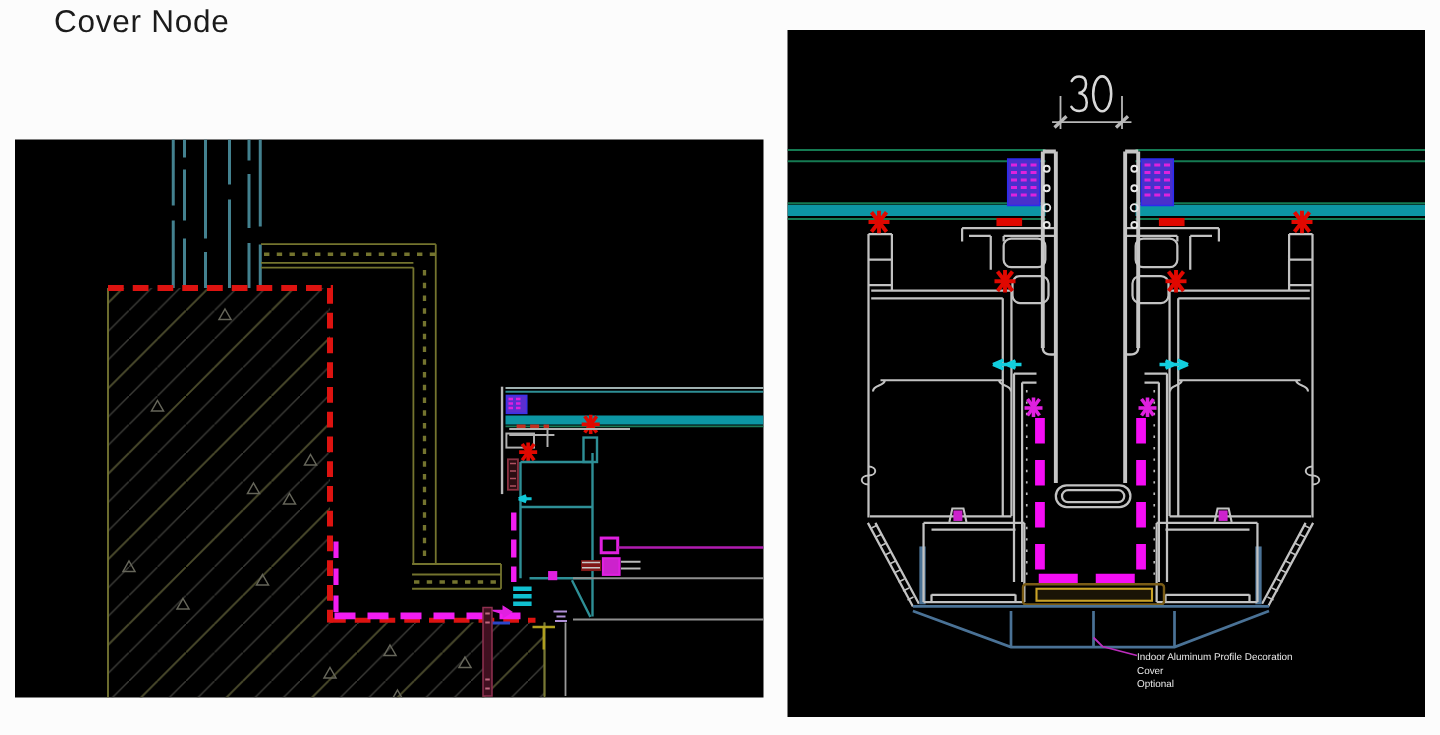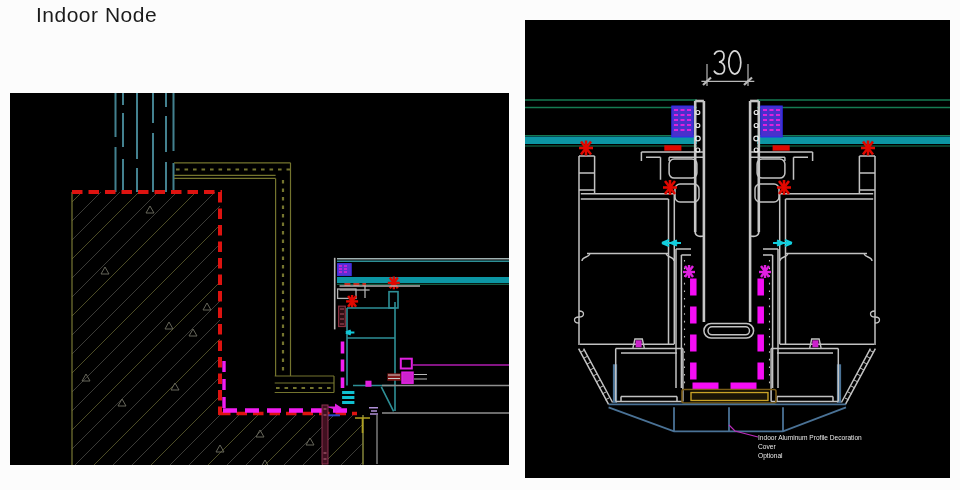--- a/index.html
+++ b/index.html
@@ -2,21 +2,21 @@
 <html><head>
 <meta charset="utf-8">
 <style>
   html,body{margin:0;padding:0;width:960px;height:490px;background:#fcfcfc;overflow:hidden;}
   body{font-family:"Liberation Sans",sans-serif;position:relative;}
   .panel{position:absolute;background:#000;}
 </style>
 </head>
 <body>
 
-<div style="position:absolute;left:36px;top:3px;font-size:21px;color:#1b1b1b;letter-spacing:0.5px;">Indoor Node</div>
+<div style="position:absolute;left:36px;top:3px;font-size:21px;color:#1b1b1b;letter-spacing:0.5px;">Cover Node</div>
 
 <svg class="panel" style="left:10px;top:93px;" width="499" height="372" viewBox="0 0 499 372">
 <defs>
   <pattern id="hatchG" width="19" height="19" patternUnits="userSpaceOnUse">
     <path d="M-1,20 L20,-1" stroke="#3b3b37" stroke-width="1"></path>
   </pattern>
   <pattern id="hatchO" width="57" height="57" patternUnits="userSpaceOnUse">
     <path d="M-1,58 L58,-1" stroke="#4c4c26" stroke-width="1"></path>
   </pattern>
 </defs>

